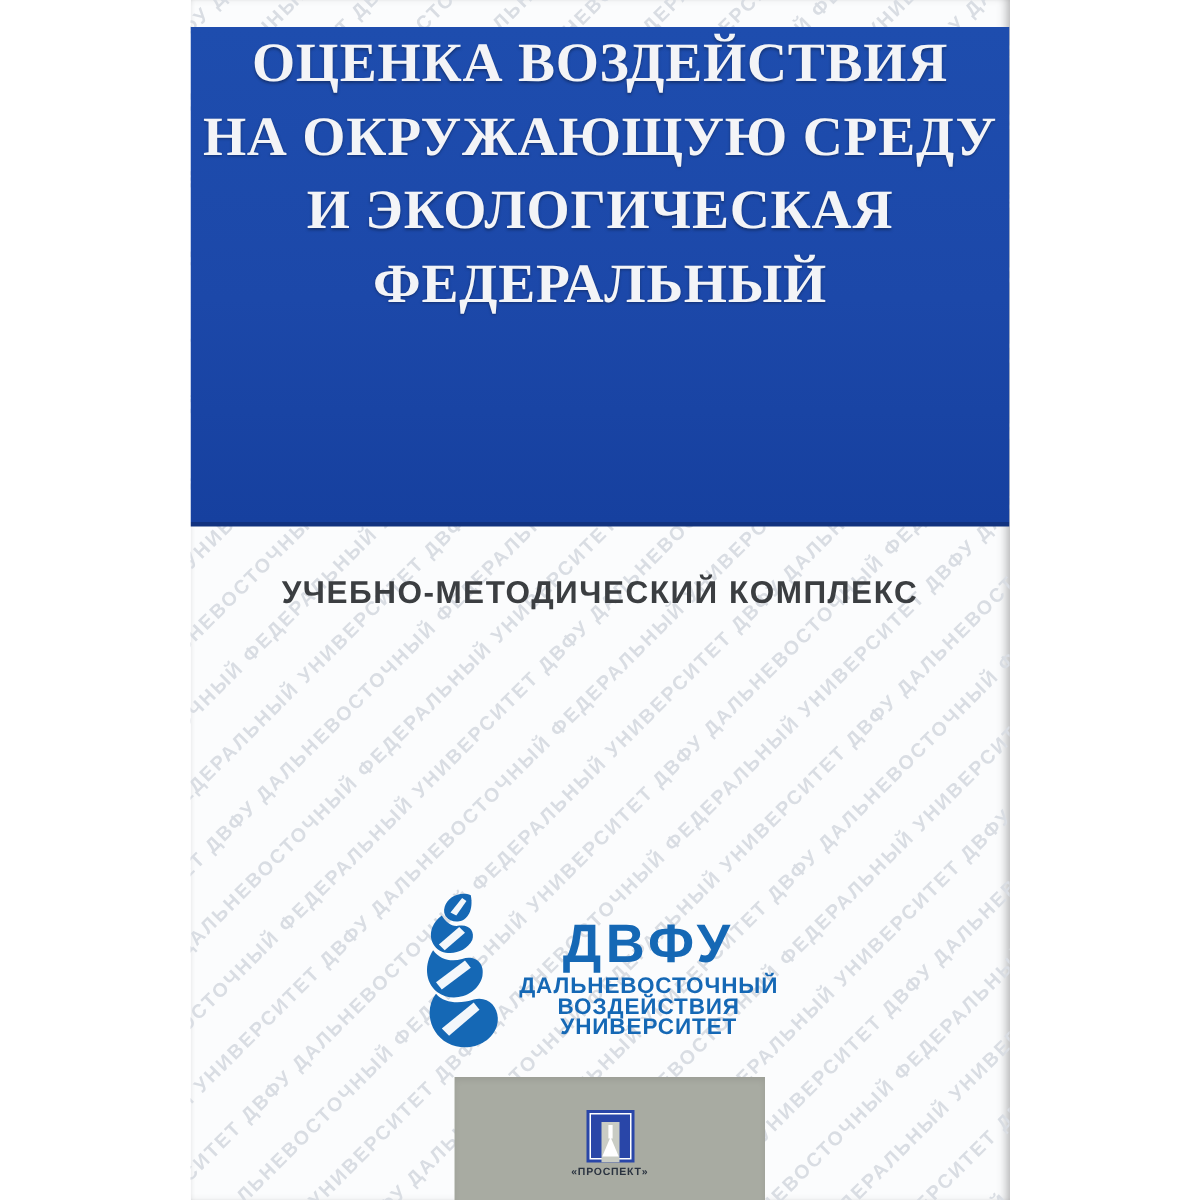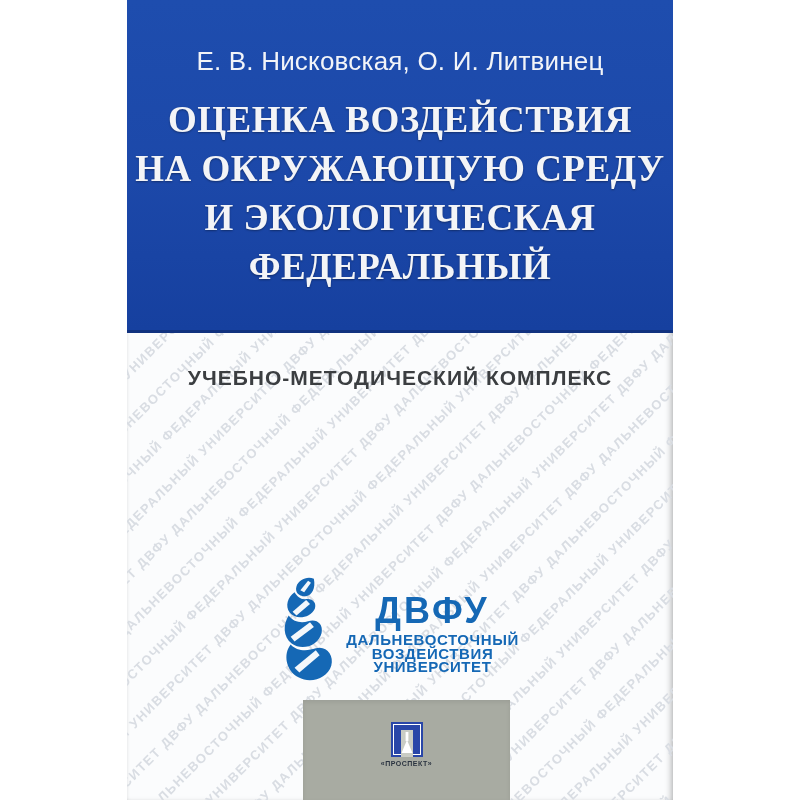--- a/index.html
+++ b/index.html
@@ -132,21 +132,20 @@
       <div class="wm-line" style="margin-left: -110px;">ДАЛЬНЕВОСТОЧНЫЙ ФЕДЕРАЛЬНЫЙ УНИВЕРСИТЕТ ДВФУ  ДАЛЬНЕВОСТОЧНЫЙ ФЕДЕРАЛЬНЫЙ УНИВЕРСИТЕТ ДВФУ  ДАЛЬНЕВОСТОЧНЫЙ ФЕДЕРАЛЬНЫЙ УНИВЕРСИТЕТ ДВФУ  ДАЛЬНЕВОСТОЧНЫЙ ФЕДЕРАЛЬНЫЙ УНИВЕРСИТЕТ ДВФУ  ДАЛЬНЕВОСТОЧНЫЙ ФЕДЕРАЛЬНЫЙ УНИВЕРСИТЕТ ДВФУ  ДАЛЬНЕВОСТОЧНЫЙ ФЕДЕРАЛЬНЫЙ УНИВЕРСИТЕТ ДВФУ  ДАЛЬНЕВОСТОЧНЫЙ ФЕДЕРАЛЬНЫЙ УНИВЕРСИТЕТ ДВФУ  ДАЛЬНЕВОСТОЧНЫЙ ФЕДЕРАЛЬНЫЙ УНИВЕРСИТЕТ ДВФУ  </div>
       <div class="wm-line" style="margin-left: -220px;">ДАЛЬНЕВОСТОЧНЫЙ ФЕДЕРАЛЬНЫЙ УНИВЕРСИТЕТ ДВФУ  ДАЛЬНЕВОСТОЧНЫЙ ФЕДЕРАЛЬНЫЙ УНИВЕРСИТЕТ ДВФУ  ДАЛЬНЕВОСТОЧНЫЙ ФЕДЕРАЛЬНЫЙ УНИВЕРСИТЕТ ДВФУ  ДАЛЬНЕВОСТОЧНЫЙ ФЕДЕРАЛЬНЫЙ УНИВЕРСИТЕТ ДВФУ  ДАЛЬНЕВОСТОЧНЫЙ ФЕДЕРАЛЬНЫЙ УНИВЕРСИТЕТ ДВФУ  ДАЛЬНЕВОСТОЧНЫЙ ФЕДЕРАЛЬНЫЙ УНИВЕРСИТЕТ ДВФУ  ДАЛЬНЕВОСТОЧНЫЙ ФЕДЕРАЛЬНЫЙ УНИВЕРСИТЕТ ДВФУ  ДАЛЬНЕВОСТОЧНЫЙ ФЕДЕРАЛЬНЫЙ УНИВЕРСИТЕТ ДВФУ  </div>
       <div class="wm-line" style="margin-left: 0px;">ДАЛЬНЕВОСТОЧНЫЙ ФЕДЕРАЛЬНЫЙ УНИВЕРСИТЕТ ДВФУ  ДАЛЬНЕВОСТОЧНЫЙ ФЕДЕРАЛЬНЫЙ УНИВЕРСИТЕТ ДВФУ  ДАЛЬНЕВОСТОЧНЫЙ ФЕДЕРАЛЬНЫЙ УНИВЕРСИТЕТ ДВФУ  ДАЛЬНЕВОСТОЧНЫЙ ФЕДЕРАЛЬНЫЙ УНИВЕРСИТЕТ ДВФУ  ДАЛЬНЕВОСТОЧНЫЙ ФЕДЕРАЛЬНЫЙ УНИВЕРСИТЕТ ДВФУ  ДАЛЬНЕВОСТОЧНЫЙ ФЕДЕРАЛЬНЫЙ УНИВЕРСИТЕТ ДВФУ  ДАЛЬНЕВОСТОЧНЫЙ ФЕДЕРАЛЬНЫЙ УНИВЕРСИТЕТ ДВФУ  ДАЛЬНЕВОСТОЧНЫЙ ФЕДЕРАЛЬНЫЙ УНИВЕРСИТЕТ ДВФУ  </div>
       <div class="wm-line" style="margin-left: -110px;">ДАЛЬНЕВОСТОЧНЫЙ ФЕДЕРАЛЬНЫЙ УНИВЕРСИТЕТ ДВФУ  ДАЛЬНЕВОСТОЧНЫЙ ФЕДЕРАЛЬНЫЙ УНИВЕРСИТЕТ ДВФУ  ДАЛЬНЕВОСТОЧНЫЙ ФЕДЕРАЛЬНЫЙ УНИВЕРСИТЕТ ДВФУ  ДАЛЬНЕВОСТОЧНЫЙ ФЕДЕРАЛЬНЫЙ УНИВЕРСИТЕТ ДВФУ  ДАЛЬНЕВОСТОЧНЫЙ ФЕДЕРАЛЬНЫЙ УНИВЕРСИТЕТ ДВФУ  ДАЛЬНЕВОСТОЧНЫЙ ФЕДЕРАЛЬНЫЙ УНИВЕРСИТЕТ ДВФУ  ДАЛЬНЕВОСТОЧНЫЙ ФЕДЕРАЛЬНЫЙ УНИВЕРСИТЕТ ДВФУ  ДАЛЬНЕВОСТОЧНЫЙ ФЕДЕРАЛЬНЫЙ УНИВЕРСИТЕТ ДВФУ  </div>
       <div class="wm-line" style="margin-left: -220px;">ДАЛЬНЕВОСТОЧНЫЙ ФЕДЕРАЛЬНЫЙ УНИВЕРСИТЕТ ДВФУ  ДАЛЬНЕВОСТОЧНЫЙ ФЕДЕРАЛЬНЫЙ УНИВЕРСИТЕТ ДВФУ  ДАЛЬНЕВОСТОЧНЫЙ ФЕДЕРАЛЬНЫЙ УНИВЕРСИТЕТ ДВФУ  ДАЛЬНЕВОСТОЧНЫЙ ФЕДЕРАЛЬНЫЙ УНИВЕРСИТЕТ ДВФУ  ДАЛЬНЕВОСТОЧНЫЙ ФЕДЕРАЛЬНЫЙ УНИВЕРСИТЕТ ДВФУ  ДАЛЬНЕВОСТОЧНЫЙ ФЕДЕРАЛЬНЫЙ УНИВЕРСИТЕТ ДВФУ  ДАЛЬНЕВОСТОЧНЫЙ ФЕДЕРАЛЬНЫЙ УНИВЕРСИТЕТ ДВФУ  ДАЛЬНЕВОСТОЧНЫЙ ФЕДЕРАЛЬНЫЙ УНИВЕРСИТЕТ ДВФУ  </div>
       <div class="wm-line" style="margin-left: 0px;">ДАЛЬНЕВОСТОЧНЫЙ ФЕДЕРАЛЬНЫЙ УНИВЕРСИТЕТ ДВФУ  ДАЛЬНЕВОСТОЧНЫЙ ФЕДЕРАЛЬНЫЙ УНИВЕРСИТЕТ ДВФУ  ДАЛЬНЕВОСТОЧНЫЙ ФЕДЕРАЛЬНЫЙ УНИВЕРСИТЕТ ДВФУ  ДАЛЬНЕВОСТОЧНЫЙ ФЕДЕРАЛЬНЫЙ УНИВЕРСИТЕТ ДВФУ  ДАЛЬНЕВОСТОЧНЫЙ ФЕДЕРАЛЬНЫЙ УНИВЕРСИТЕТ ДВФУ  ДАЛЬНЕВОСТОЧНЫЙ ФЕДЕРАЛЬНЫЙ УНИВЕРСИТЕТ ДВФУ  ДАЛЬНЕВОСТОЧНЫЙ ФЕДЕРАЛЬНЫЙ УНИВЕРСИТЕТ ДВФУ  ДАЛЬНЕВОСТОЧНЫЙ ФЕДЕРАЛЬНЫЙ УНИВЕРСИТЕТ ДВФУ  </div>
       <div class="wm-line" style="margin-left: -110px;">ДАЛЬНЕВОСТОЧНЫЙ ФЕДЕРАЛЬНЫЙ УНИВЕРСИТЕТ ДВФУ  ДАЛЬНЕВОСТОЧНЫЙ ФЕДЕРАЛЬНЫЙ УНИВЕРСИТЕТ ДВФУ  ДАЛЬНЕВОСТОЧНЫЙ ФЕДЕРАЛЬНЫЙ УНИВЕРСИТЕТ ДВФУ  ДАЛЬНЕВОСТОЧНЫЙ ФЕДЕРАЛЬНЫЙ УНИВЕРСИТЕТ ДВФУ  ДАЛЬНЕВОСТОЧНЫЙ ФЕДЕРАЛЬНЫЙ УНИВЕРСИТЕТ ДВФУ  ДАЛЬНЕВОСТОЧНЫЙ ФЕДЕРАЛЬНЫЙ УНИВЕРСИТЕТ ДВФУ  ДАЛЬНЕВОСТОЧНЫЙ ФЕДЕРАЛЬНЫЙ УНИВЕРСИТЕТ ДВФУ  ДАЛЬНЕВОСТОЧНЫЙ ФЕДЕРАЛЬНЫЙ УНИВЕРСИТЕТ ДВФУ  </div>
     </div>
 
   <div class="cover-top">
-    <div class="authors">Е. В. Нисковская, О. И. Литвинец</div>
     <div class="main-title">
       <div>ОЦЕНКА ВОЗДЕЙСТВИЯ</div>
       <div>НА ОКРУЖАЮЩУЮ СРЕДУ</div>
       <div>И ЭКОЛОГИЧЕСКАЯ</div>
       <div>ФЕДЕРАЛЬНЫЙ</div>
     </div>
   </div>
 
   <div class="cover-body">
 

